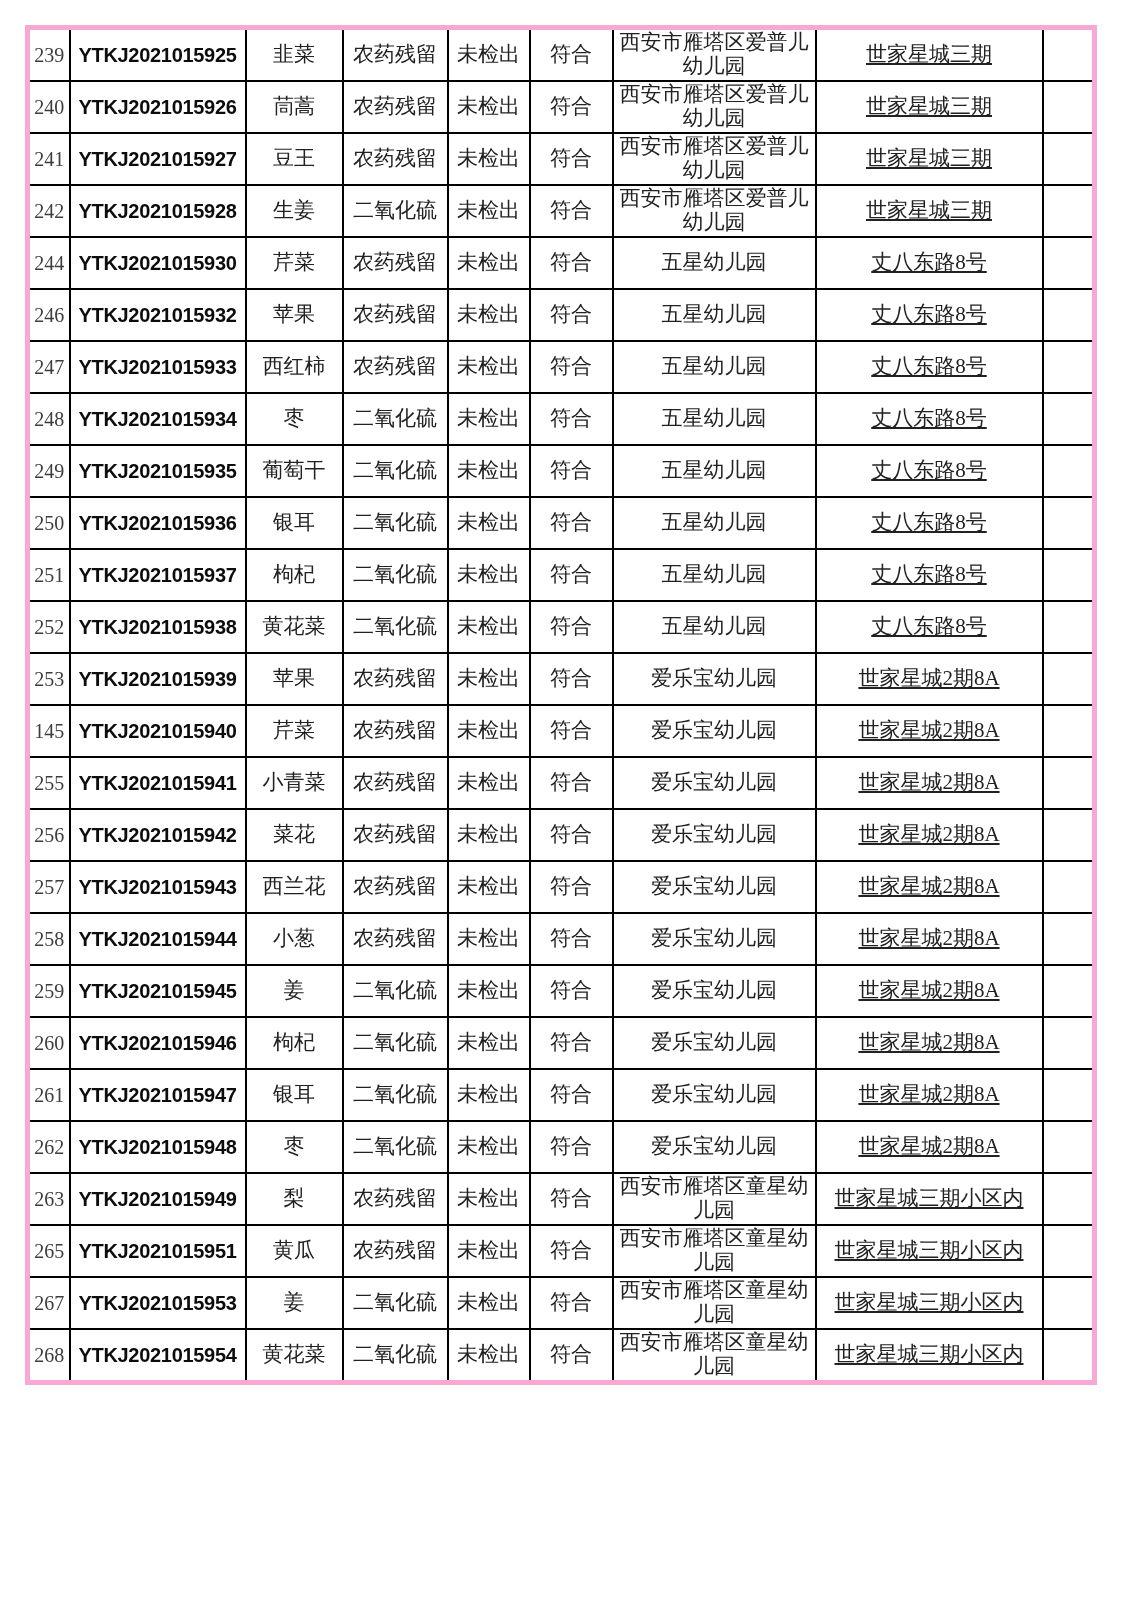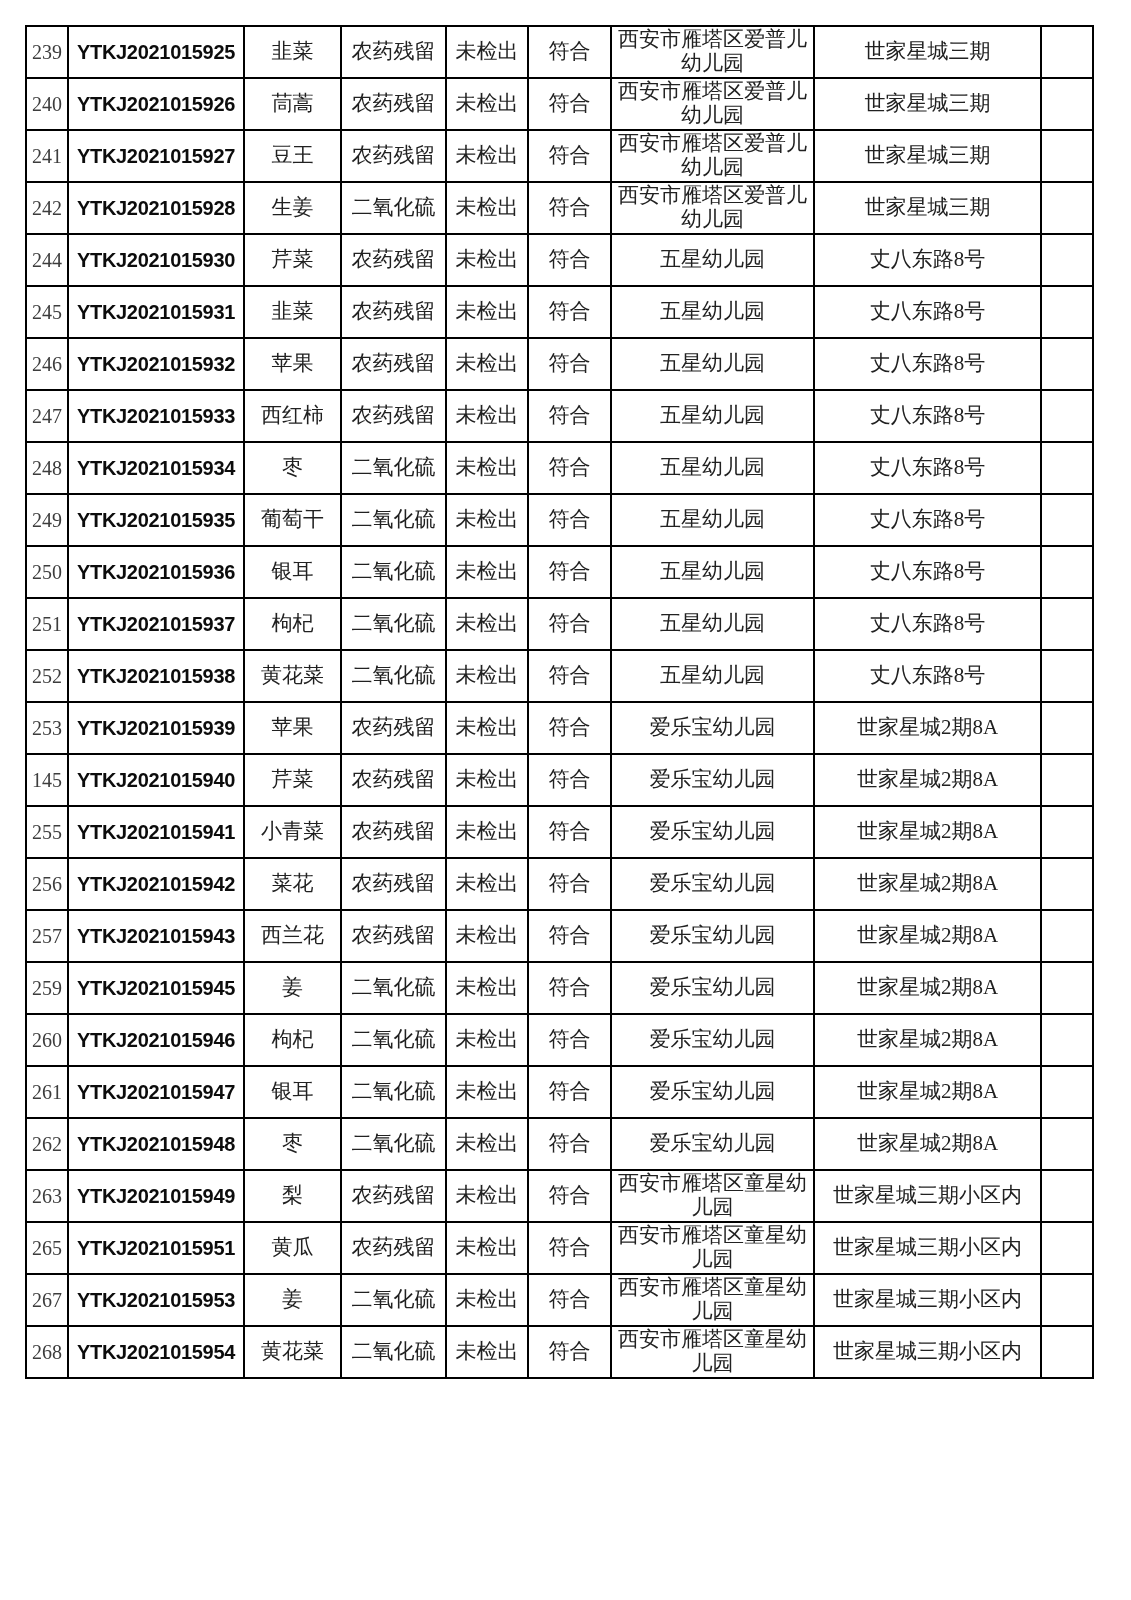--- a/index.html
+++ b/index.html
@@ -14,21 +14,21 @@
     background: #ffffff;
     overflow: hidden;
   }
   table.results {
     position: absolute;
     left: 25px;
     top: 25px;
     width: 1067px;
     border-collapse: collapse;
     table-layout: fixed;
-    border: 2px solid #f9a8d4;
+    border: 5px solid #f9a8d4;
   }
   table.results td {
     border: 2px solid #000000;
     height: 50px;
     padding: 0;
     text-align: center;
     vertical-align: middle;
     overflow: hidden;
     background: #ffffff;
   }
@@ -47,21 +47,21 @@
     letter-spacing: -0.3px;
     margin-top: 20px;
   }
   .c-cjk {
     font-family: "Liberation Serif", "DejaVu Serif", serif;
     font-size: 21px;
     color: #212121;
     line-height: 1.14;
   }
   .c-unit { padding: 0 4px; }
-  .c-addr { padding: 0 6px; }
+  .c-addr { padding: 0 6px; text-decoration: underline; }
   .c-note { background: #ffffff; }
 </style>
 </head>
 <body>
 
 <div class="page">
   <table class="results">
     <colgroup>
       <col style="width:42px">
       <col style="width:176px">
@@ -123,31 +123,20 @@
     <td class="c-id">YTKJ2021015930</td>
     <td class="c-cjk">芹菜</td>
     <td class="c-cjk">农药残留</td>
     <td class="c-cjk">未检出</td>
     <td class="c-cjk">符合</td>
     <td class="c-cjk c-unit">五星幼儿园</td>
     <td class="c-cjk c-addr">丈八东路8号</td>
     <td class="c-note"></td>
   </tr>
         <tr>
-    <td class="c-num">245</td>
-    <td class="c-id">YTKJ2021015931</td>
-    <td class="c-cjk">韭菜</td>
-    <td class="c-cjk">农药残留</td>
-    <td class="c-cjk">未检出</td>
-    <td class="c-cjk">符合</td>
-    <td class="c-cjk c-unit">五星幼儿园</td>
-    <td class="c-cjk c-addr">丈八东路8号</td>
-    <td class="c-note"></td>
-  </tr>
-        <tr>
     <td class="c-num">246</td>
     <td class="c-id">YTKJ2021015932</td>
     <td class="c-cjk">苹果</td>
     <td class="c-cjk">农药残留</td>
     <td class="c-cjk">未检出</td>
     <td class="c-cjk">符合</td>
     <td class="c-cjk c-unit">五星幼儿园</td>
     <td class="c-cjk c-addr">丈八东路8号</td>
     <td class="c-note"></td>
   </tr>
@@ -258,20 +247,31 @@
     <td class="c-cjk">未检出</td>
     <td class="c-cjk">符合</td>
     <td class="c-cjk c-unit">爱乐宝幼儿园</td>
     <td class="c-cjk c-addr">世家星城2期8A</td>
     <td class="c-note"></td>
   </tr>
         <tr>
     <td class="c-num">257</td>
     <td class="c-id">YTKJ2021015943</td>
     <td class="c-cjk">西兰花</td>
+    <td class="c-cjk">农药残留</td>
+    <td class="c-cjk">未检出</td>
+    <td class="c-cjk">符合</td>
+    <td class="c-cjk c-unit">爱乐宝幼儿园</td>
+    <td class="c-cjk c-addr">世家星城2期8A</td>
+    <td class="c-note"></td>
+  </tr>
+        <tr>
+    <td class="c-num">258</td>
+    <td class="c-id">YTKJ2021015944</td>
+    <td class="c-cjk">小葱</td>
     <td class="c-cjk">农药残留</td>
     <td class="c-cjk">未检出</td>
     <td class="c-cjk">符合</td>
     <td class="c-cjk c-unit">爱乐宝幼儿园</td>
     <td class="c-cjk c-addr">世家星城2期8A</td>
     <td class="c-note"></td>
   </tr>
         <tr>
     <td class="c-num">259</td>
     <td class="c-id">YTKJ2021015945</td>

